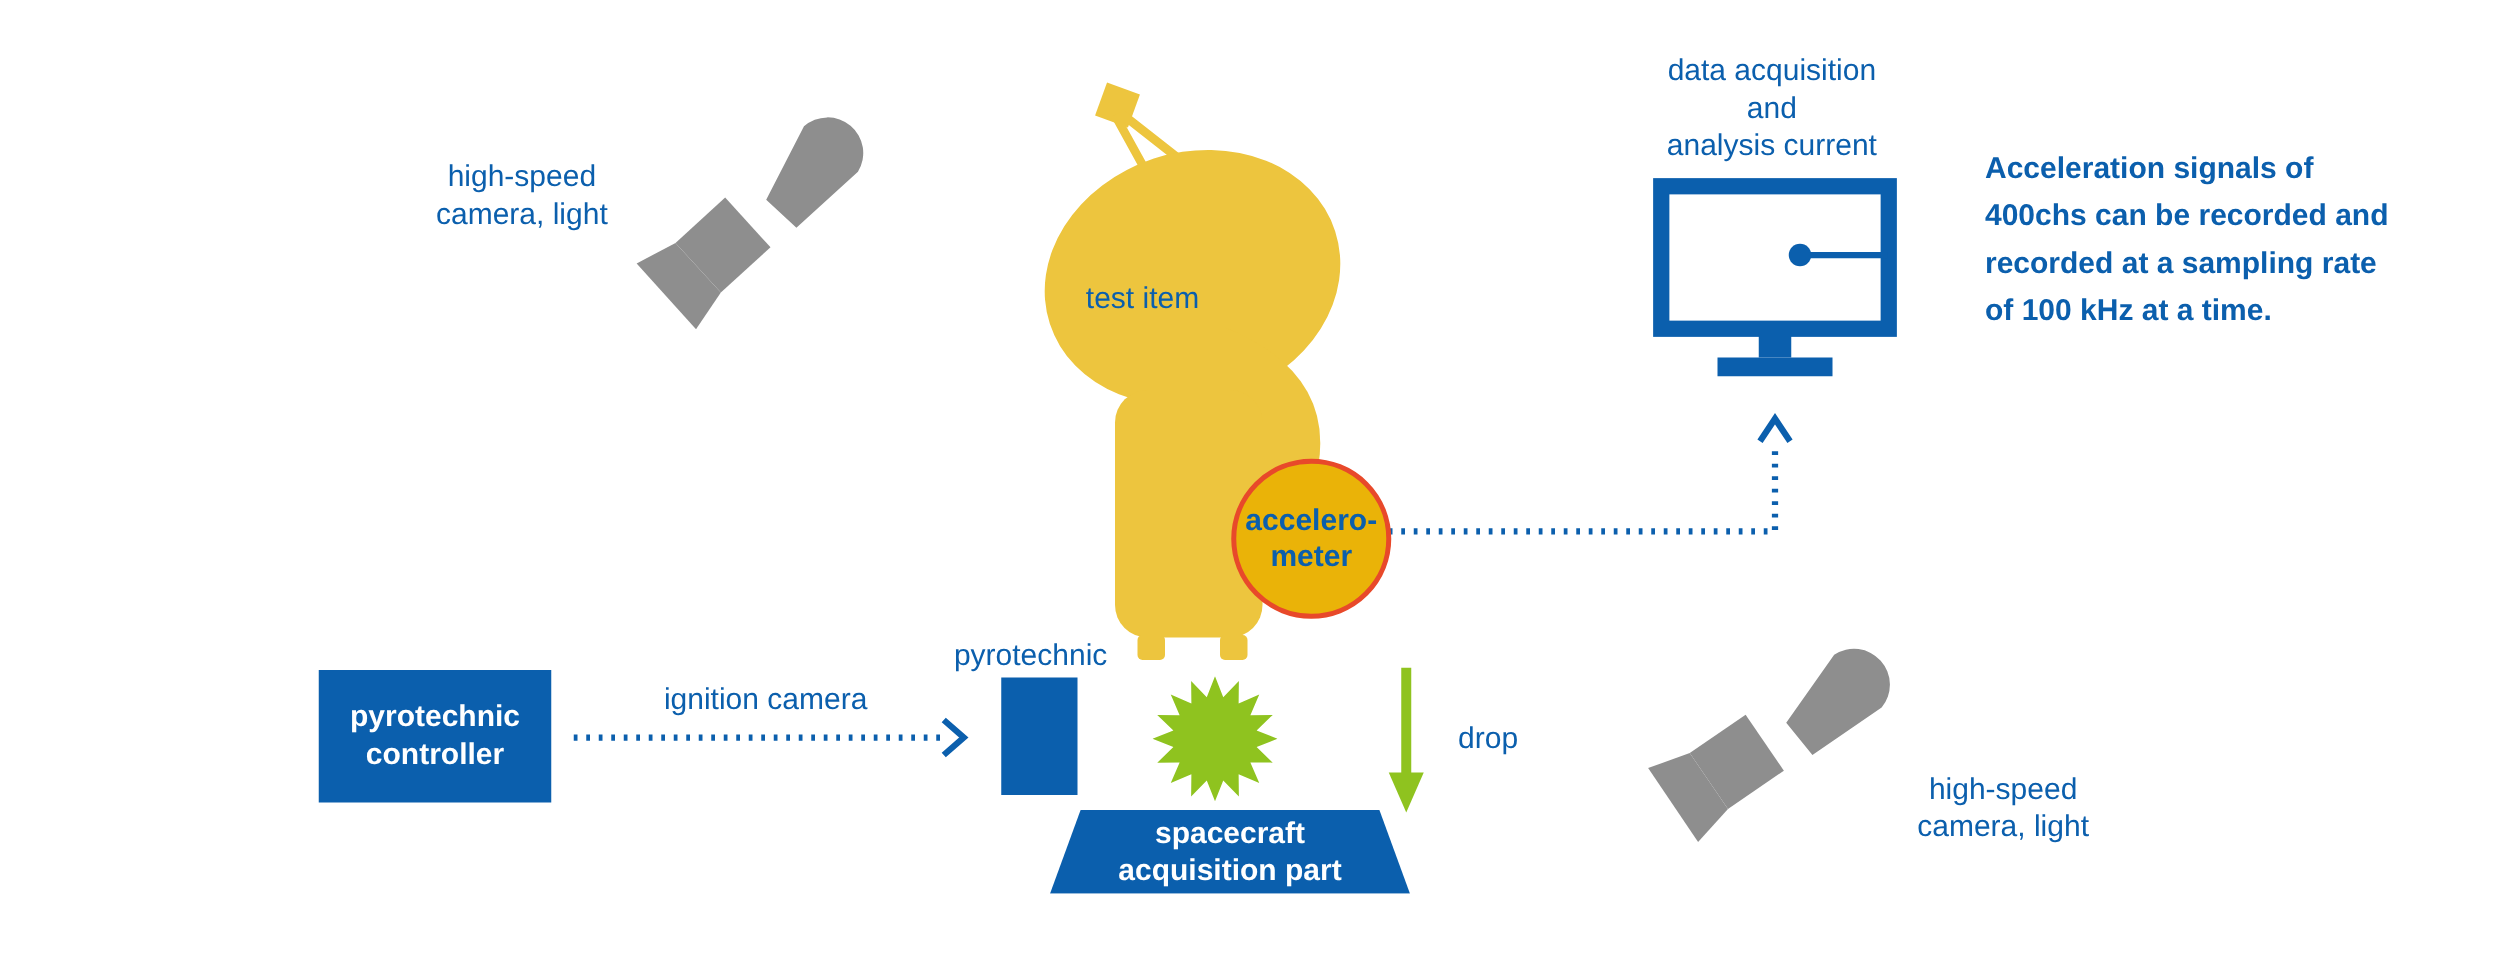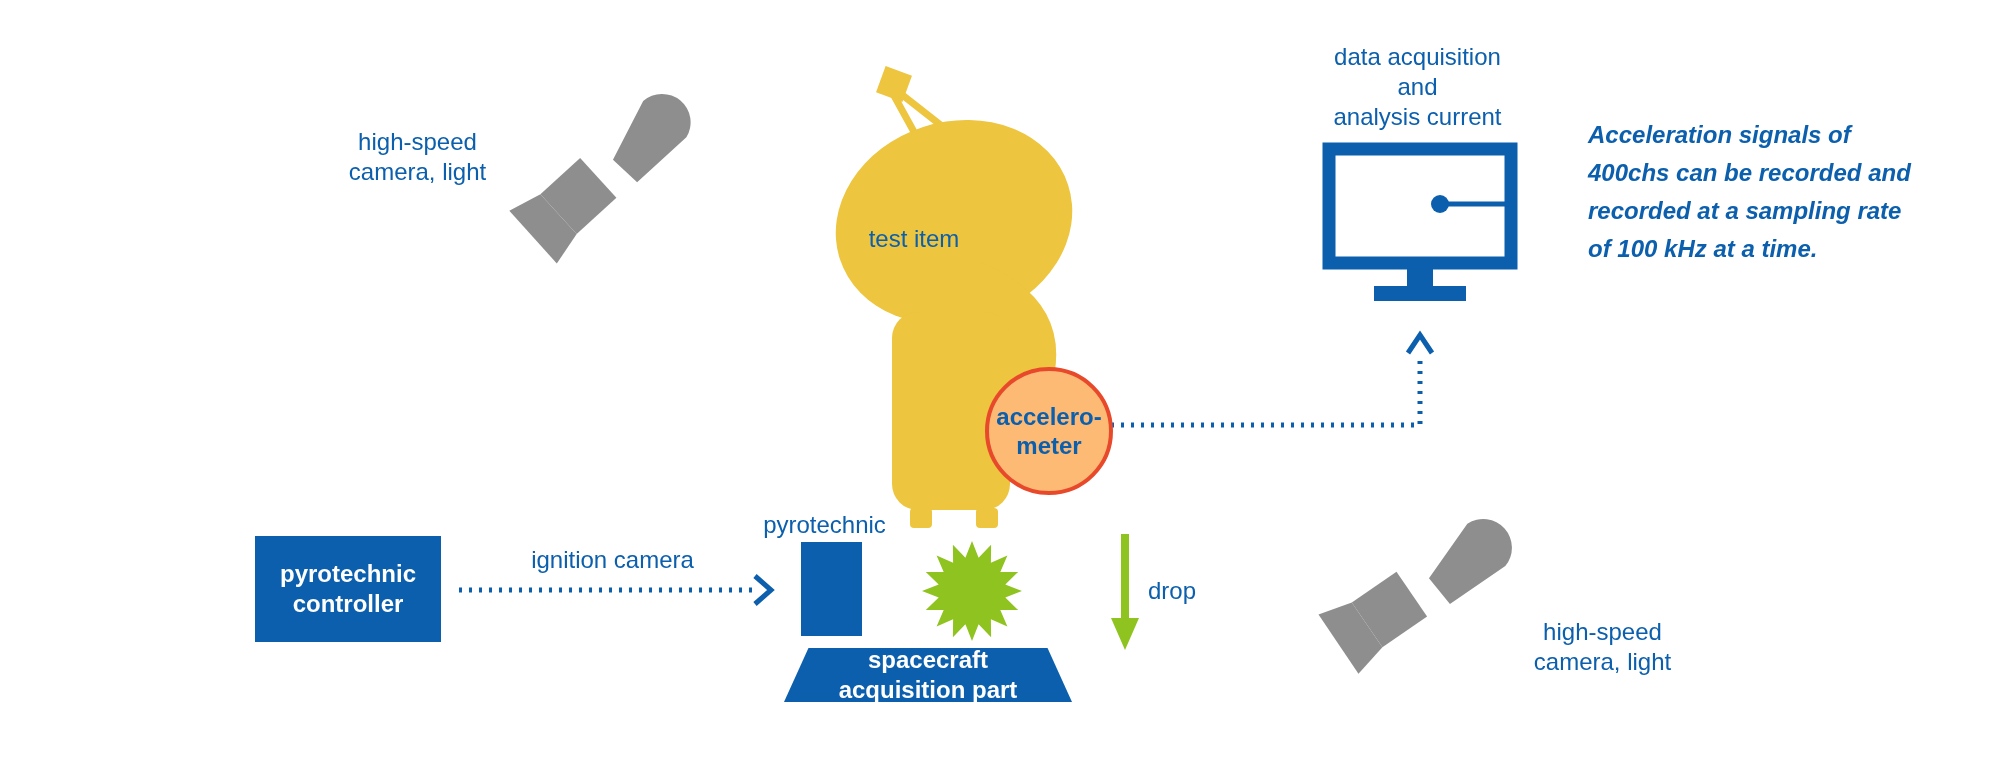--- a/index.html
+++ b/index.html
@@ -1,29 +1,29 @@
 <!DOCTYPE html>
 <html style="--c-blue: #0b5fad; --c-yellow: #edc53e; --c-green: #8fc31f; --c-gray: #8e8e8e; --c-red: #e8492a; --c-white: #ffffff;"><head>
 <meta charset="utf-8">
 <style>
   * { margin:0; padding:0; box-sizing:border-box; }
   html,body { background:#ffffff; font-family:"Liberation Sans", sans-serif; }
   .canvas { position:relative; width:2000px; height:783px; background:#fff; overflow:hidden; }
   .abs { position:absolute; }
   .lbl { position:absolute; font-weight:400; color:var(--c-blue,#0b5fad); font-size:24px;
          line-height:30px; text-align:center; white-space:nowrap; }
-  .lbl.left { text-align:left; }
-  .note { position:absolute; font-weight:700; font-style:italic; color:var(--c-blue,#0b5fad);
+  .lbl.left { text-align:center; }
+  .note { position:absolute; font-weight:700; color:var(--c-blue,#0b5fad);
           font-size:24px; line-height:38px; text-align:left; white-space:nowrap; }
   .bluebox { position:absolute; background:var(--c-blue,#005bac); color:#fff; font-weight:700;
              font-size:24px; line-height:30px; display:flex; flex-direction:column;
              align-items:center; justify-content:center; text-align:center; }
   .trapezoid { clip-path: polygon(8.5% 0%, 91.5% 0%, 100% 100%, 0% 100%); }
   .accel { position:absolute; left:985px; top:367px; width:128px; height:128px; border-radius:50%;
-           background:#fdba74; border:4px solid var(--c-red,#e8492a); display:flex; flex-direction:column;
+           background:#eab308; border:4px solid var(--c-red,#e8492a); display:flex; flex-direction:column;
            align-items:center; justify-content:center; z-index:6; color:var(--c-blue,#0b5fad);
            font-weight:700; font-size:24px; line-height:29px; text-align:center; }
   svg.abs { display:block; }
   .fill-blue   { fill: var(--c-blue,#005bac); }
   .fill-yellow { fill: var(--c-yellow,#edc53e); }
   .fill-green  { fill: var(--c-green,#8fc31f); }
   .fill-gray   { fill: var(--c-gray,#8e8e8e); }
   .stroke-blue   { stroke: var(--c-blue,#005bac); }
   .stroke-yellow { stroke: var(--c-yellow,#edc53e); }
   .dash { stroke-dasharray:3 7; stroke-width:5; fill:none; }
@@ -109,21 +109,21 @@
   <svg class="abs" style="left:922px; top:541px;" width="100" height="100" viewBox="0 0 100 100">
     <polygon class="fill-green" points="100,50 83.3,56.6 96.2,69.1 78.3,68.9 85.4,85.4 68.9,78.3 69.1,96.2 56.6,83.3 50,100 43.4,83.3 30.9,96.2 31.1,78.3 14.6,85.4 21.7,68.9 3.8,69.1 16.7,56.6 0,50 16.7,43.4 3.8,30.9 21.7,31.1 14.6,14.6 31.1,21.7 30.9,3.8 43.4,16.7 50,0 56.6,16.7 69.1,3.8 68.9,21.7 85.4,14.6 78.3,31.1 96.2,30.9 83.3,43.4"></polygon>
   </svg>
 
   <svg class="abs" style="left:1110px; top:534px;" width="30" height="120" viewBox="0 0 30 120">
     <polygon class="fill-green" points="11,0 19,0 19,84 29,84 15,116 1,84 11,84"></polygon>
   </svg>
 
   <div class="lbl left" style="left:1148px; top:576px; width:85px;">drop</div>
 
-  <div class="bluebox trapezoid" style="left:784px; top:648px; width:288px; height:54px;">
+  <div class="bluebox trapezoid" style="left:840px; top:648px; width:288px; height:67px;">
     <div>spacecraft</div>
     <div>acquisition part</div>
   </div>
 
   <svg class="abs" style="left:1316px; top:491px;" width="196" height="200" viewBox="0 0 220 230">
     <g transform="rotate(8 110 115)">
       <path class="fill-gray" d="M125,98 L160,30 A33,33 0 0 1 210,72 L153,124 Z"></path>
       <polygon class="fill-gray" points="129,142 87,96 41,138 83,184"></polygon>
       <polygon class="fill-gray" points="41,138 83,184 60,218 5,157"></polygon>
     </g>

